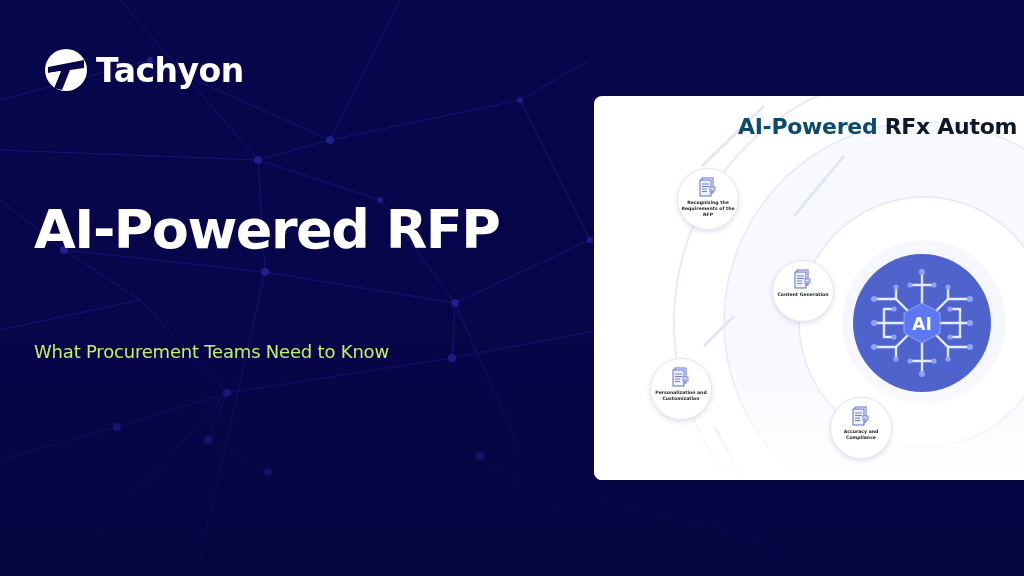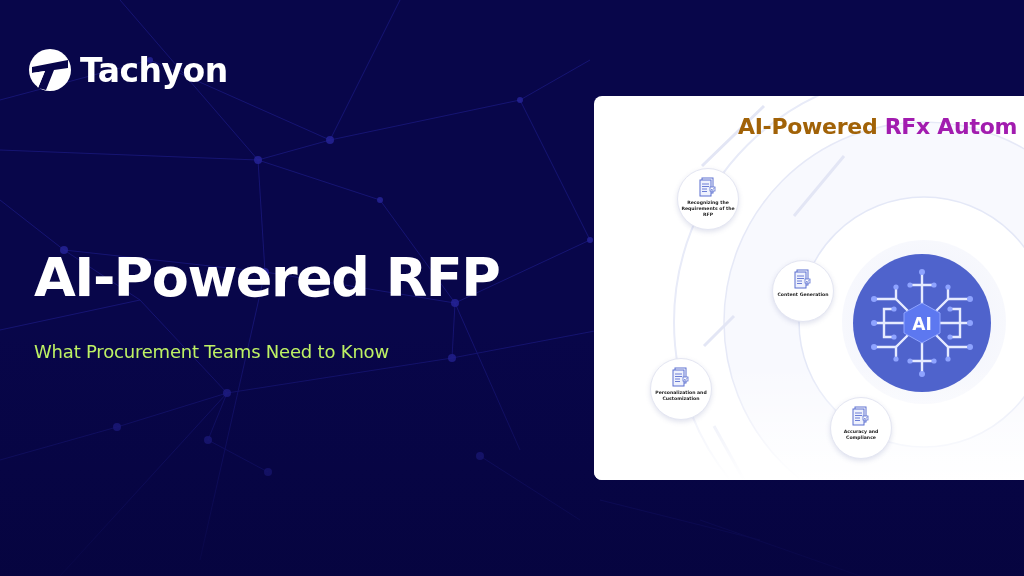--- a/index.html
+++ b/index.html
@@ -8,49 +8,49 @@
       background: #08064a;
       font-family: "Liberation Sans", "DejaVu Sans", sans-serif;
       position: relative;
     }
     .bg-net { position: absolute; left: 0; top: 0; width: 1024px; height: 576px; }
     .bg-fade {
       position: absolute; left: 0; top: 0; width: 1024px; height: 576px;
       background: linear-gradient(180deg, rgba(8,6,74,0) 0%, rgba(8,6,74,0) 55%, rgba(6,4,62,0.85) 100%);
     }
     .logo {
-      position: absolute; left: 28px; top: 48px; height: 44px;
+      position: absolute; left: 44px; top: 48px; height: 44px;
       display: flex; align-items: center; gap: 8px;
     }
     .logo-mark { width: 44px; height: 44px; }
     .logo-text {
       color: #ffffff; font-size: 33px; font-weight: 700;
       font-family: "DejaVu Sans", sans-serif; letter-spacing: -0.5px;
     }
     .headline {
       position: absolute; left: 34px; top: 196px; width: 540px;
       color: #ffffff; font-family: "DejaVu Sans", sans-serif; font-weight: 700;
-      font-size: 54px; line-height: 68px; letter-spacing: -1.5px; margin-top: 48px;
+      font-size: 54px; line-height: 68px; letter-spacing: -1.5px;
     }
     .subtitle {
       position: absolute; left: 34px; top: 341px;
       color: #bef264; font-family: "DejaVu Sans", sans-serif;
       font-size: 18px; font-weight: 400; letter-spacing: -0.2px;
     }
     .card {
       position: absolute; left: 594px; top: 96px; width: 460px; height: 384px;
       background: #ffffff; border-radius: 8px; overflow: hidden;
     }
     .card-title {
       position: absolute; left: 144px; top: 18px; white-space: nowrap;
       font-family: "DejaVu Sans", sans-serif; font-weight: 700; font-size: 22px;
       letter-spacing: -0.3px;
     }
-    .card-title .accent { color: #a16207; }
-    .card-title .dark { color: #a21caf; }
+    .card-title .accent { color: #0c4a6e; }
+    .card-title .dark { color: #0f172a; }
     .diagram { position: absolute; left: 0; top: 0; width: 460px; height: 384px; }
     .node {
       position: absolute; width: 62px; height: 62px; border-radius: 50%;
       background: #ffffff; border: 1px solid #e4e6f2;
       box-shadow: 0 2px 5px rgba(90,100,160,0.18);
       display: flex; flex-direction: column; align-items: center; justify-content: flex-start;
       padding-top: 8px;
     }
     .node svg { width: 18px; height: 20px; }
     .node-label {

